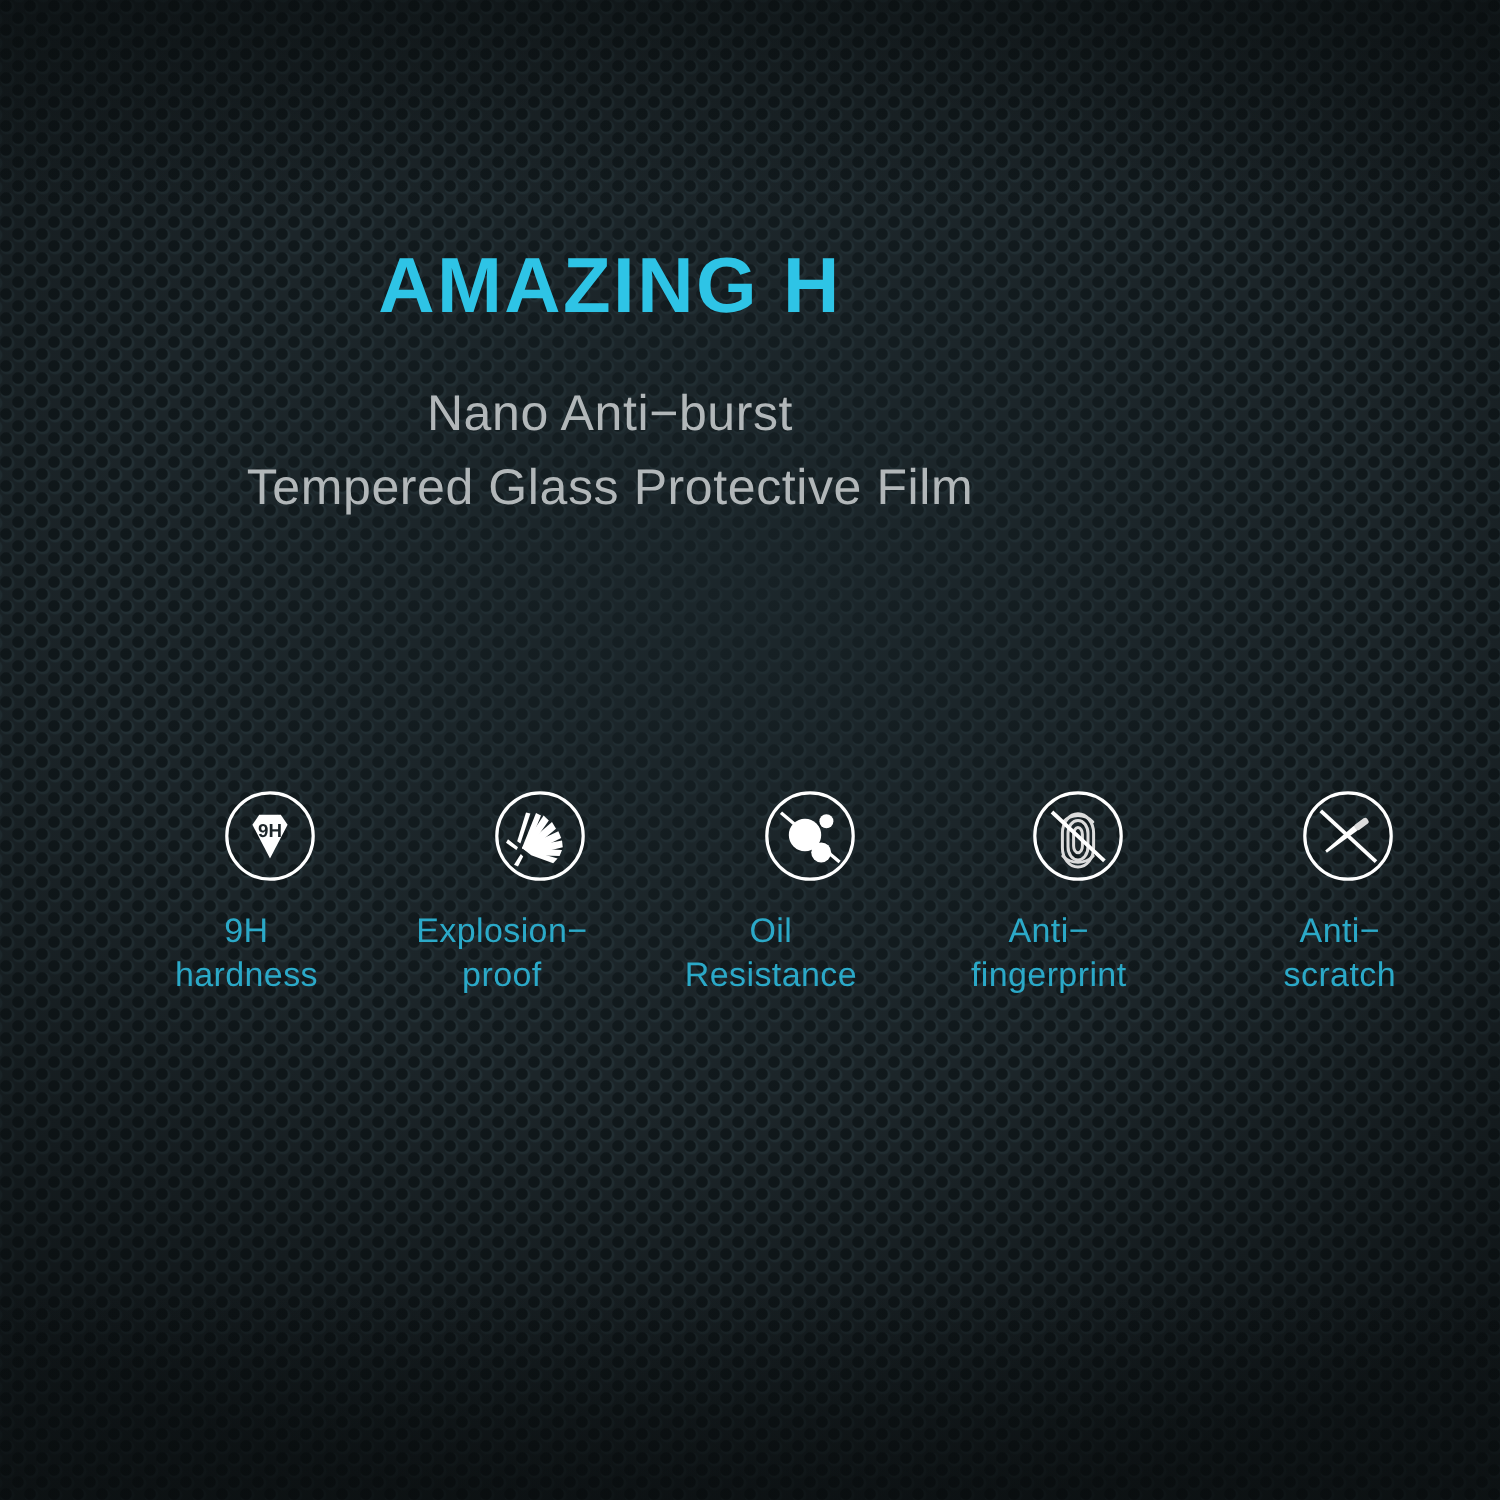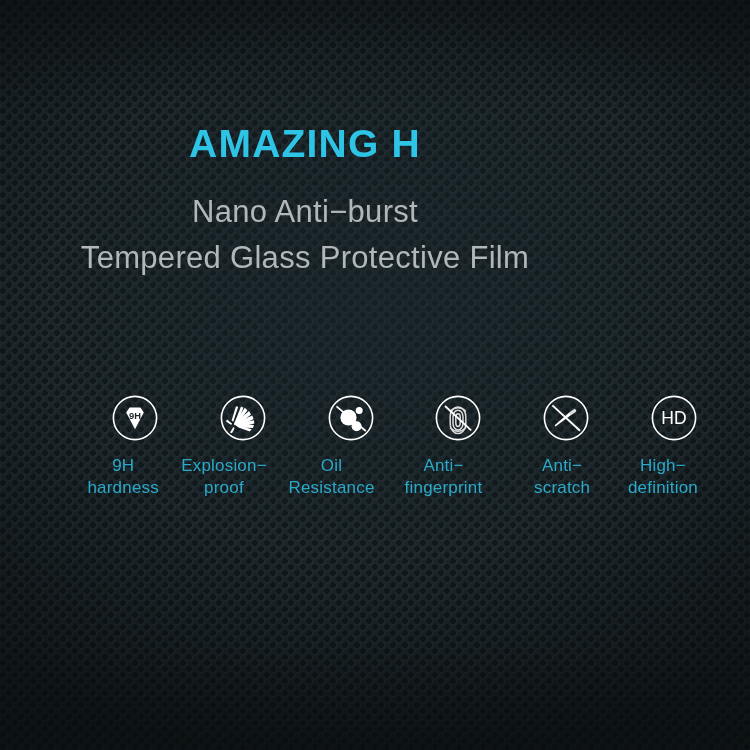--- a/index.html
+++ b/index.html
@@ -59,21 +59,21 @@
   }
   #title {
     font-size: 39px;
     font-weight: bold;
     letter-spacing: 1.2px;
     color: #2ec4e6;
     line-height: 1.15;
     margin: 0;
   }
   .subtitle {
-    font-size: 31px;
+    font-size: 25px;
     font-weight: normal;
     color: #b2b7b9;
     line-height: 1.42;
     letter-spacing: 0.3px;
     margin: 0;
   }
   #subtitle-1 { margin-top: 23px; }
   #subtitle-2 { margin-top: 2px; }
 
   
@@ -188,23 +188,15 @@
         <g transform="rotate(-36 24 24)">
           <polygon points="10.5,23.2 29.0,21.6 35.8,23.0 29.0,24.6 10.5,24.6" fill="#ffffff"></polygon>
           <rect x="29.2" y="21.4" width="7.6" height="3.4" rx="1.3" fill="#dcdcdc"></rect>
         </g>
         <line x1="10.4" y1="11.4" x2="38.0" y2="36.8" stroke="#ffffff" stroke-width="1.9"></line>
       </svg>
       <div class="feature-label">Anti−
 scratch</div>
     </div>
 
-    <div class="feature">
-      <svg class="feature-icon" viewBox="0 0 48 48">
-        <circle cx="24" cy="24" r="21.6" fill="none" stroke="#ffffff" stroke-width="1.6"></circle>
-        <text x="24" y="30.4" text-anchor="middle" font-family="Liberation Sans, sans-serif" font-size="17.5" fill="#ffffff">HD</text>
-      </svg>
-      <div class="feature-label">High−
-definition</div>
-    </div>
 
   </div>
 </div>
 
 </body></html>

